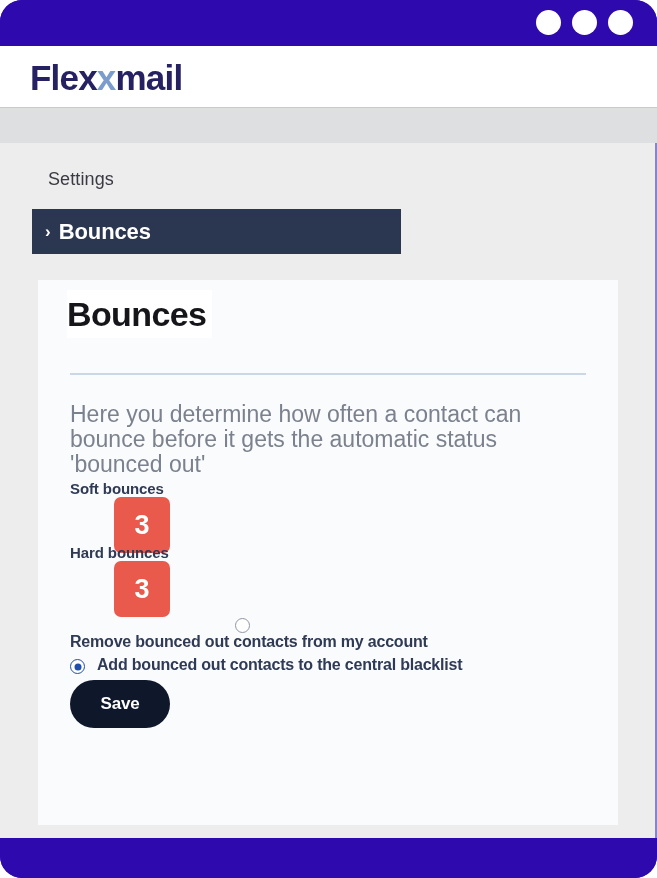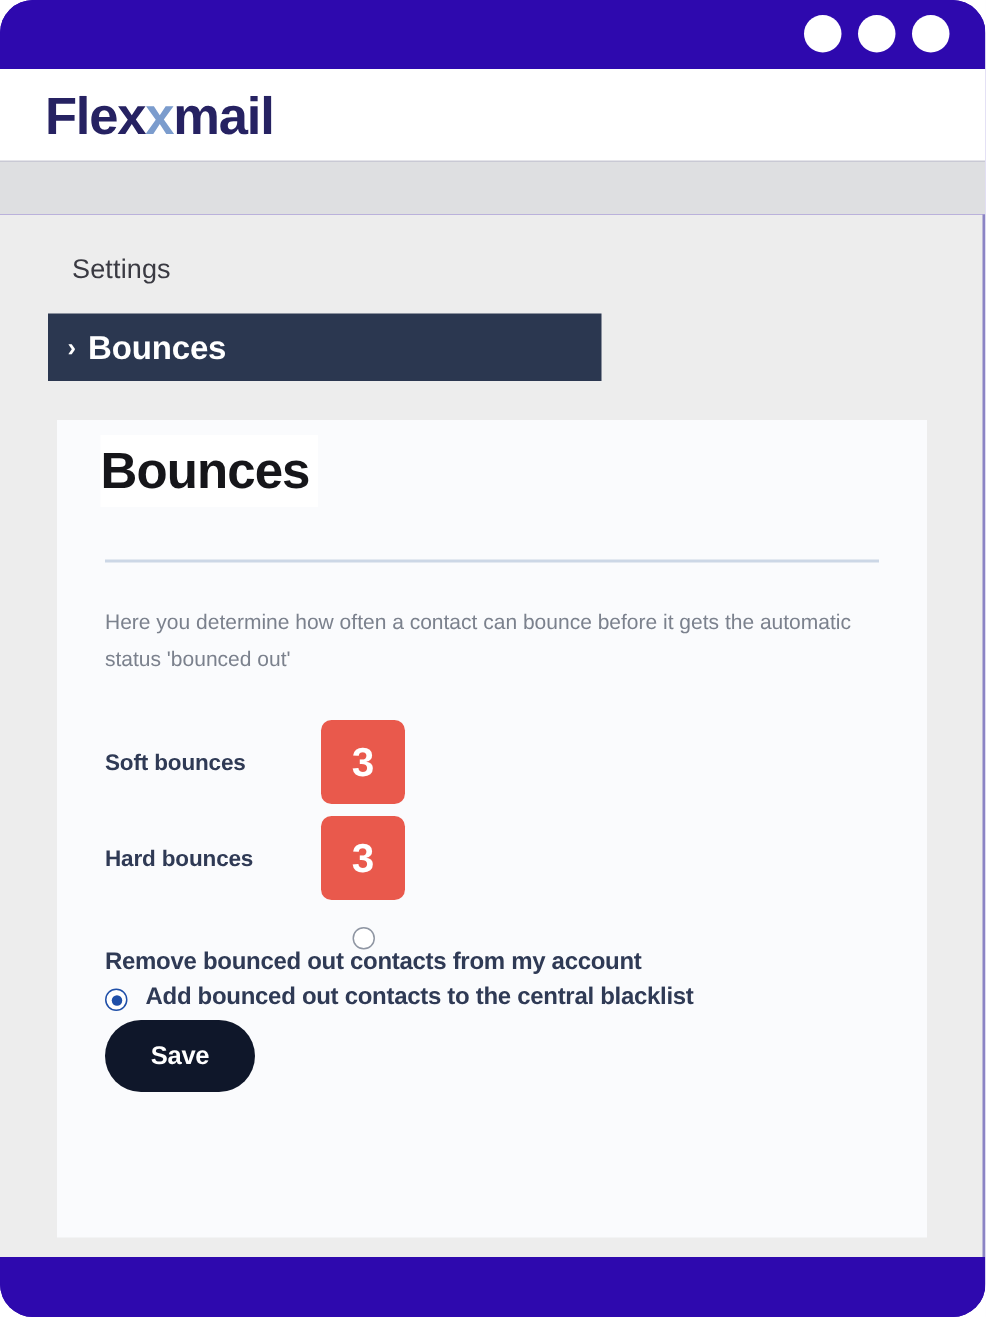--- a/index.html
+++ b/index.html
@@ -172,31 +172,32 @@
     width: 516px;
     height: 2px;
     background: #ccd7e6;
   }
 
   .description {
     position: absolute;
     left: 32px;
     top: 122px;
     width: 520px;
-    font-size: 14px;
+    font-size: 23px;
     line-height: 25px;
     color: #7b818d;
   }
 
   
   .field-row {
     position: absolute;
     left: 32px;
     display: flex;
     align-items: center;
+    flex-direction: column;
   }
   .field-row.soft { top: 200px; }
   .field-row.hard { top: 264px; align-items: center; }
 
   .field-label {
     width: 144px;
     font-size: 15px;
     font-weight: 700;
     color: #2f3a55;
     letter-spacing: -0.1px;

